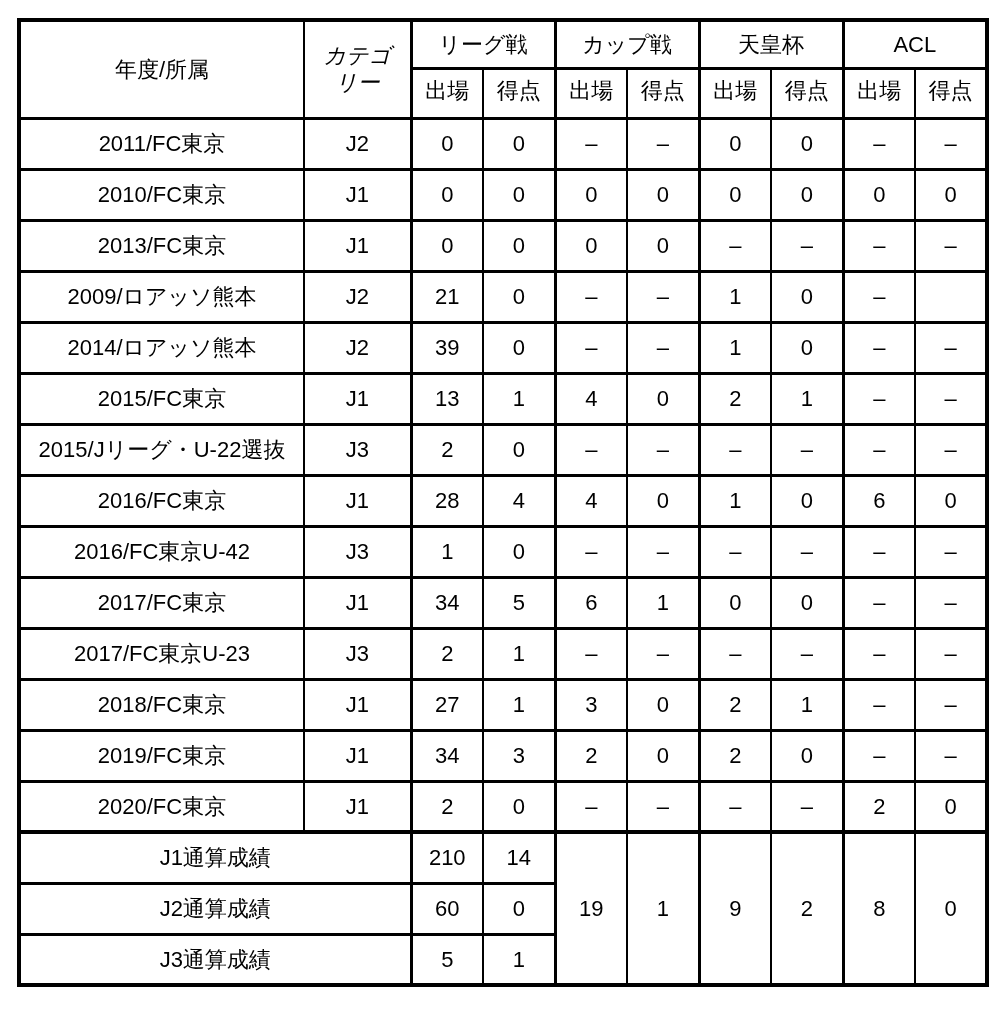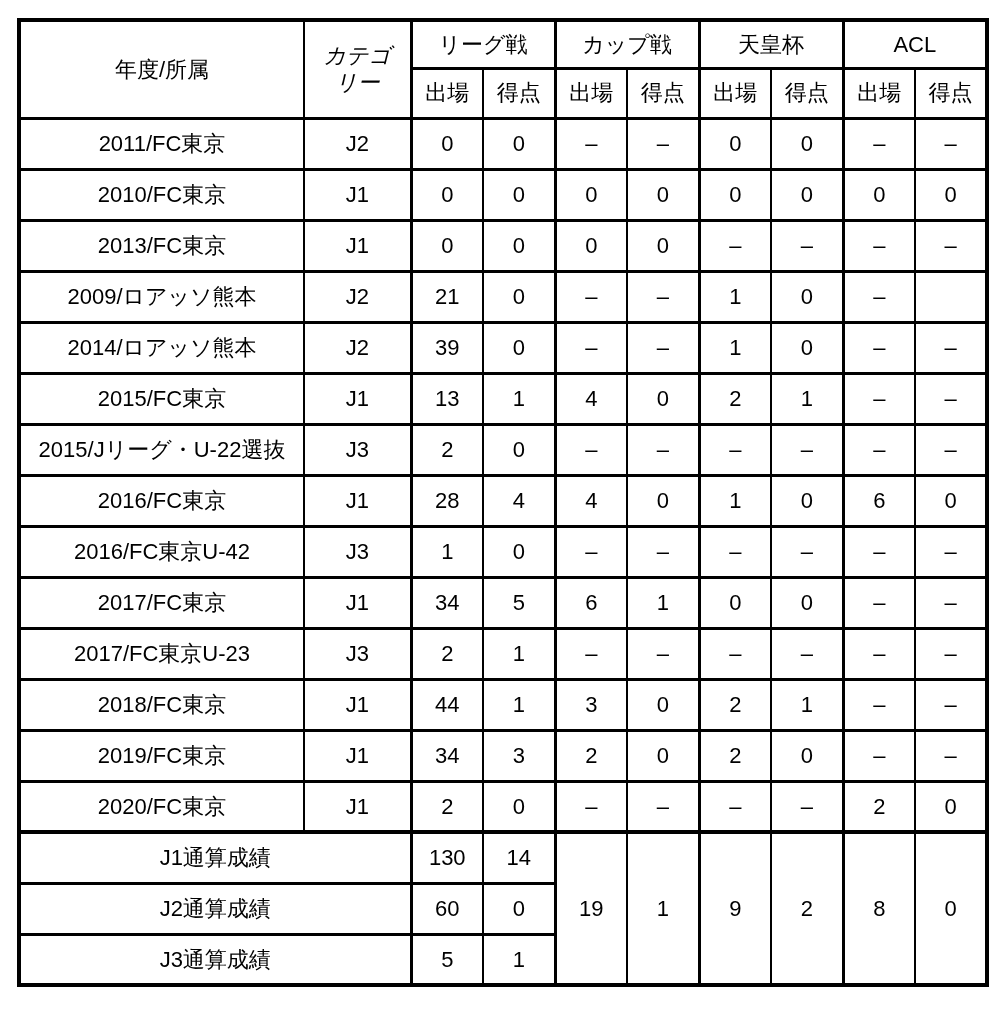--- a/index.html
+++ b/index.html
@@ -33,21 +33,21 @@
     font-weight: normal;
     font-size: 22px;
     line-height: 1.25;
     color: #000000;
     overflow: hidden;
     box-sizing: border-box;
   }
   
   table.stats .gb { border-left-width: 3px; }
   
-  table.stats .sub { border-top-width: 2px; }
+  table.stats .sub { border-top-width: 2px; font-family: Liberation Mono, monospace; }
   
   table.stats .tsep { border-top-width: 4px; }
   .prewrap { white-space: pre-line; font-style: italic; }
   thead tr { height: 48px; }
   thead tr.subrow { height: 50px; }
   tbody tr { height: 51px; margin-top: 8px; }
 </style>
 </head>
 <body>
 
@@ -215,21 +215,21 @@
           <td class="gb">–</td>
           <td>–</td>
           <td class="gb">–</td>
           <td>–</td>
           <td class="gb">–</td>
           <td>–</td>
         </tr>
         <tr>
           <td>2018/FC東京</td>
           <td>J1</td>
-          <td class="gb">44</td>
+          <td class="gb">27</td>
           <td>1</td>
           <td class="gb">3</td>
           <td>0</td>
           <td class="gb">2</td>
           <td>1</td>
           <td class="gb">–</td>
           <td>–</td>
         </tr>
         <tr>
           <td>2019/FC東京</td>
@@ -250,21 +250,21 @@
           <td>0</td>
           <td class="gb">–</td>
           <td>–</td>
           <td class="gb">–</td>
           <td>–</td>
           <td class="gb">2</td>
           <td>0</td>
         </tr>
         <tr>
           <td class="tsep" colspan="2">J1通算成績</td>
-          <td class="gb tsep">130</td>
+          <td class="gb tsep">210</td>
           <td class="tsep">14</td>
           <td class="gb tsep" rowspan="3">19</td>
           <td class="tsep" rowspan="3">1</td>
           <td class="gb tsep" rowspan="3">9</td>
           <td class="tsep" rowspan="3">2</td>
           <td class="gb tsep" rowspan="3">8</td>
           <td class="tsep" rowspan="3">0</td>
         </tr>
         <tr>
           <td colspan="2">J2通算成績</td>

